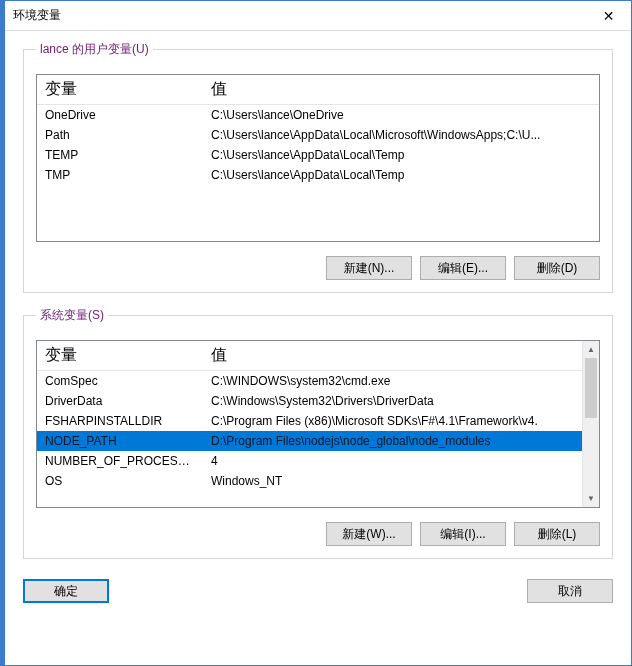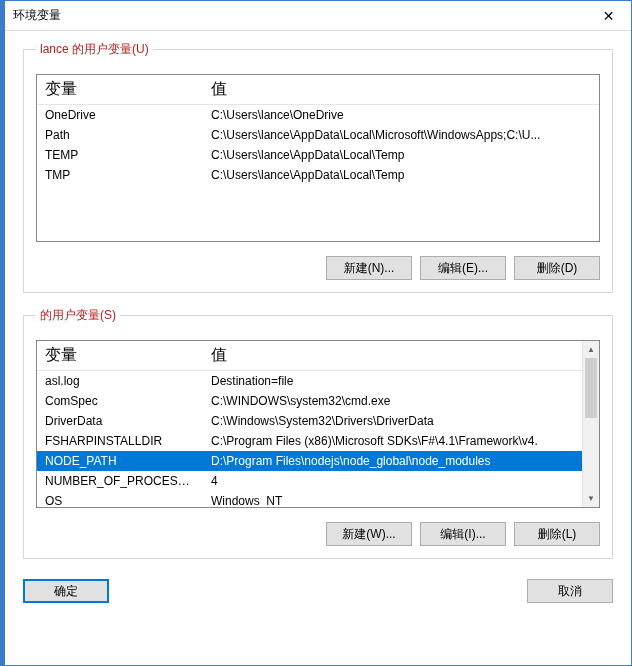--- a/index.html
+++ b/index.html
@@ -46,21 +46,21 @@
     gap: 14px;
   }
   fieldset {
     border: 1px solid #d6d6d6;
     padding: 16px 12px 12px 12px;
     position: relative;
   }
   legend {
     padding: 0 4px;
     font-size: 12px;
-    color: #b91c1c;
+    color: #701a75;
   }
   .table-wrap {
     border: 1px solid #828790;
     background: #fff;
     height: 168px;
     overflow: hidden;
     position: relative;
     display: flex;
   }
   .table-scroll {
@@ -99,21 +99,21 @@
   thead th:first-child { width: 166px; }
   tbody td {
     padding: 3px 8px;
     white-space: nowrap;
     overflow: hidden;
     text-overflow: ellipsis;
     font-size: 12px;
   }
   tbody tr.selected td {
     background: #0078d7;
-    color: #ffffff;
+    color: #0f172a;
   }
   .btn-row {
     display: flex;
     justify-content: flex-end;
     gap: 8px;
     margin-top: 14px;
   }
   .btn {
     min-width: 86px;
     height: 24px;
@@ -176,36 +176,32 @@
         </div>
       </div>
       <div class="btn-row">
         <button class="btn">新建(N)...</button>
         <button class="btn">编辑(E)...</button>
         <button class="btn">删除(D)</button>
       </div>
     </fieldset>
 
     <fieldset class="fieldset-system">
-      <legend>的用户变量(S)</legend>
+      <legend>系统变量(S)</legend>
       <div class="table-wrap">
         <div class="table-scroll">
           <table>
             <thead>
               <tr>
                 <th>变量</th>
                 <th>值</th>
               </tr>
             </thead>
             <tbody id="system-tbody">
                 <tr>
-                  <td>asl.log</td>
-                  <td>Destination=file</td>
-                </tr>
-                <tr>
                   <td>ComSpec</td>
                   <td>C:\WINDOWS\system32\cmd.exe</td>
                 </tr>
                 <tr>
                   <td>DriverData</td>
                   <td>C:\Windows\System32\Drivers\DriverData</td>
                 </tr>
                 <tr>
                   <td>FSHARPINSTALLDIR</td>
                   <td>C:\Program Files (x86)\Microsoft SDKs\F#\4.1\Framework\v4.</td>

